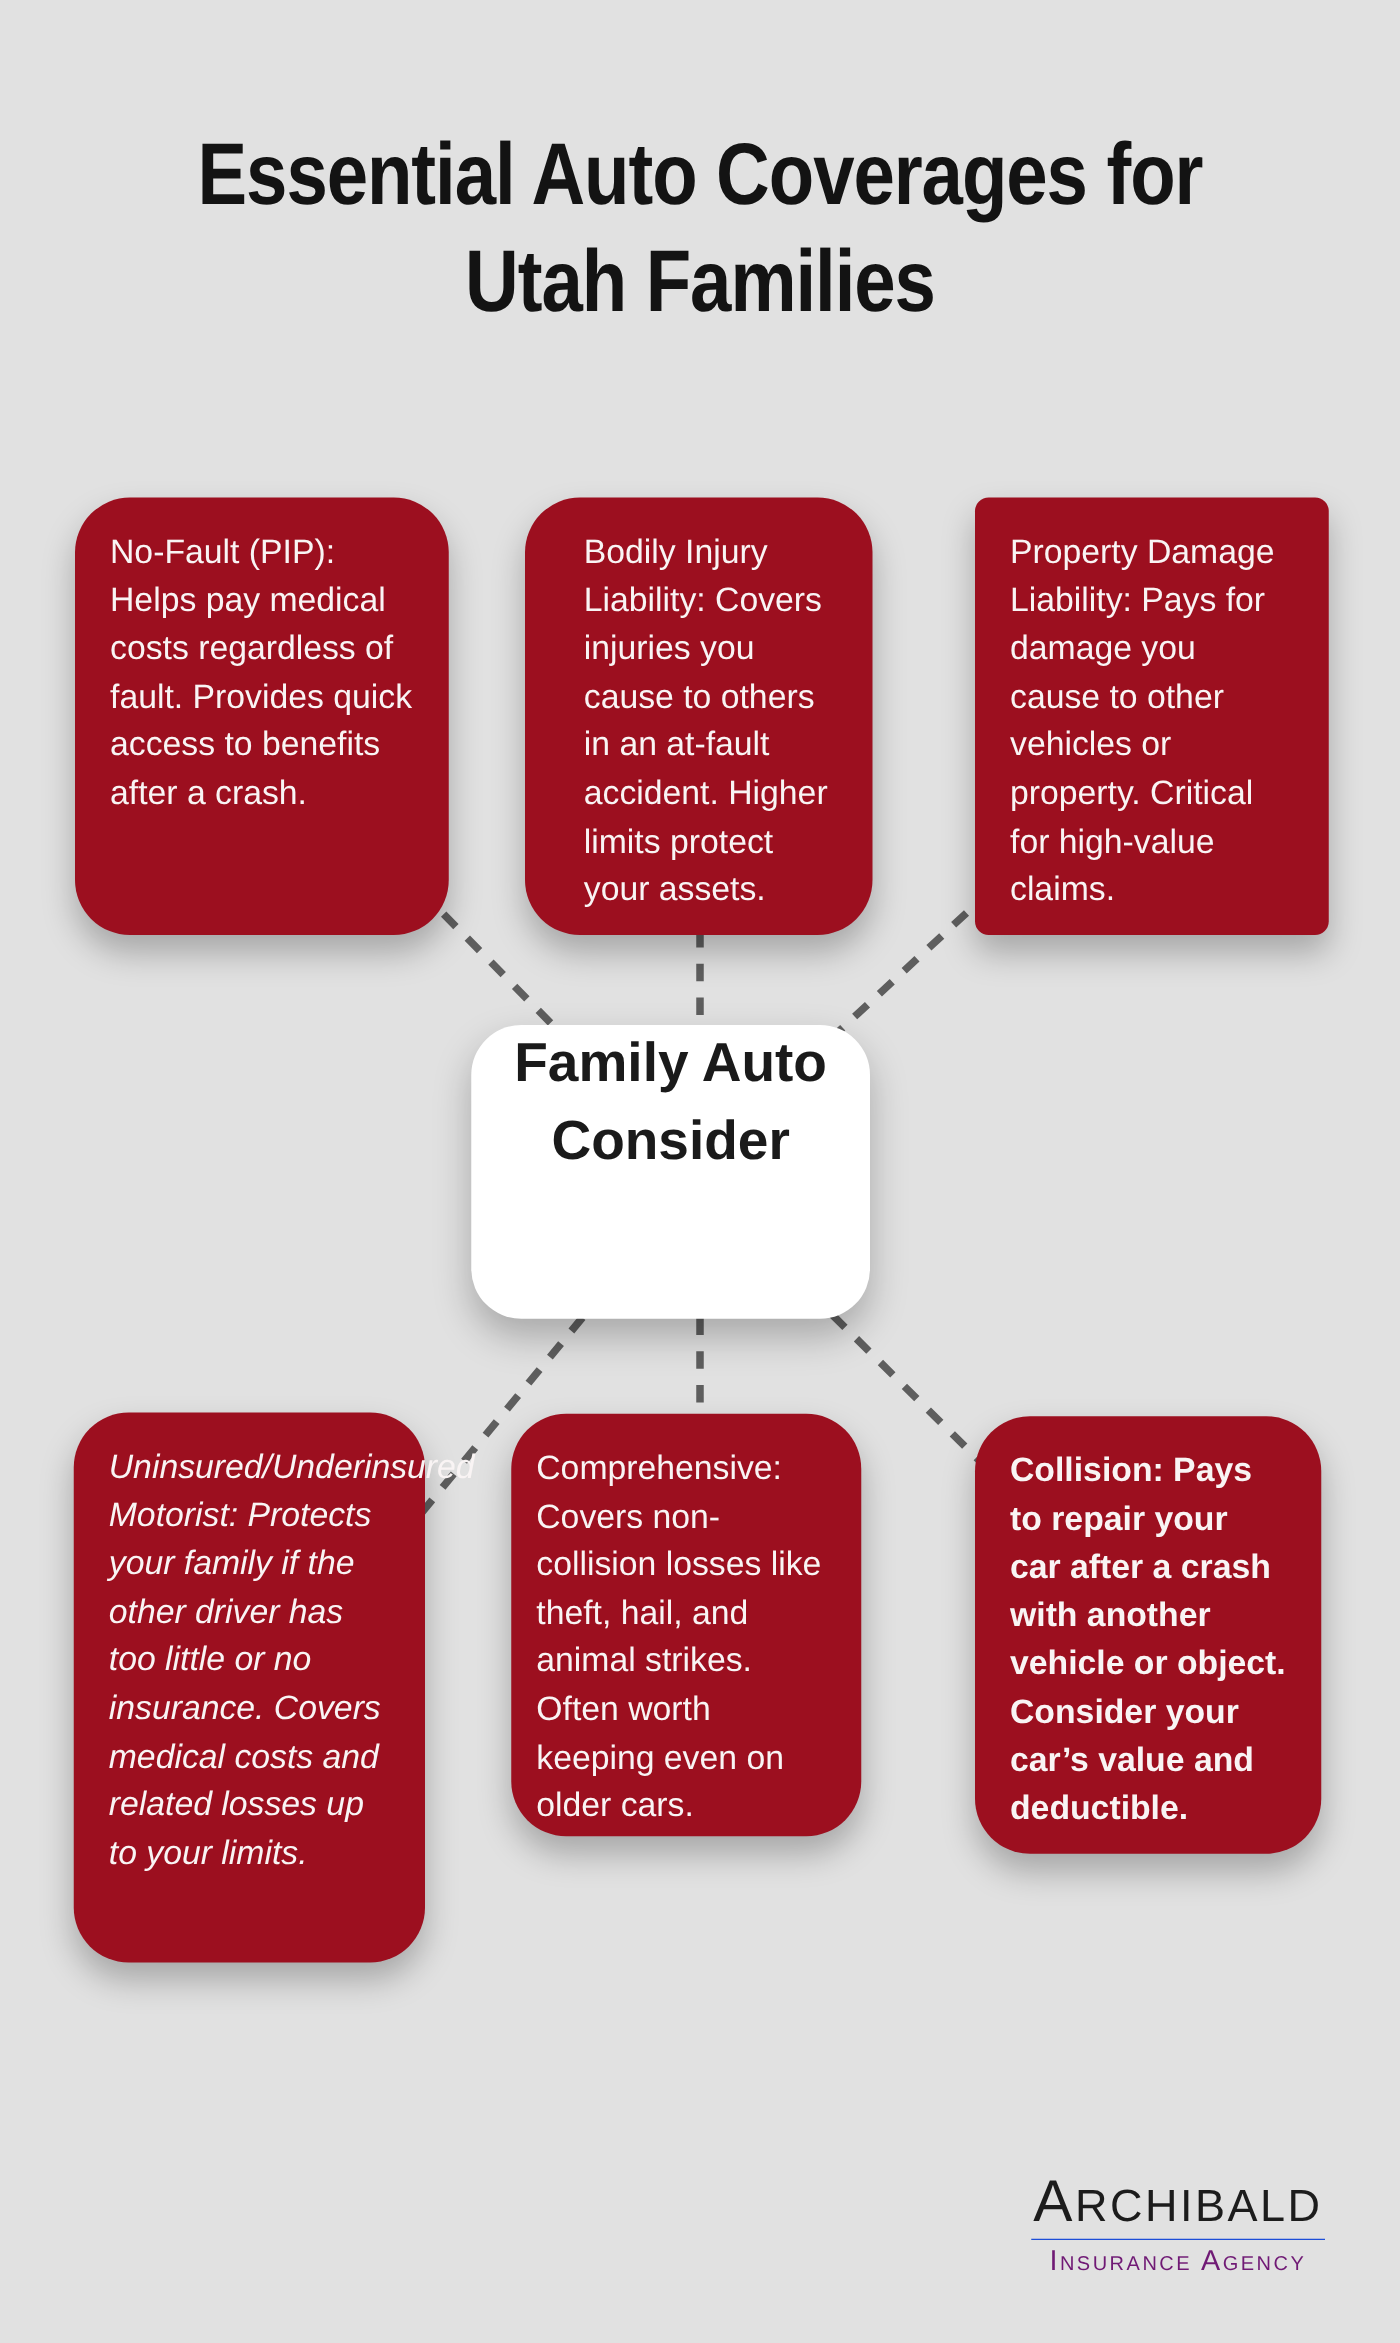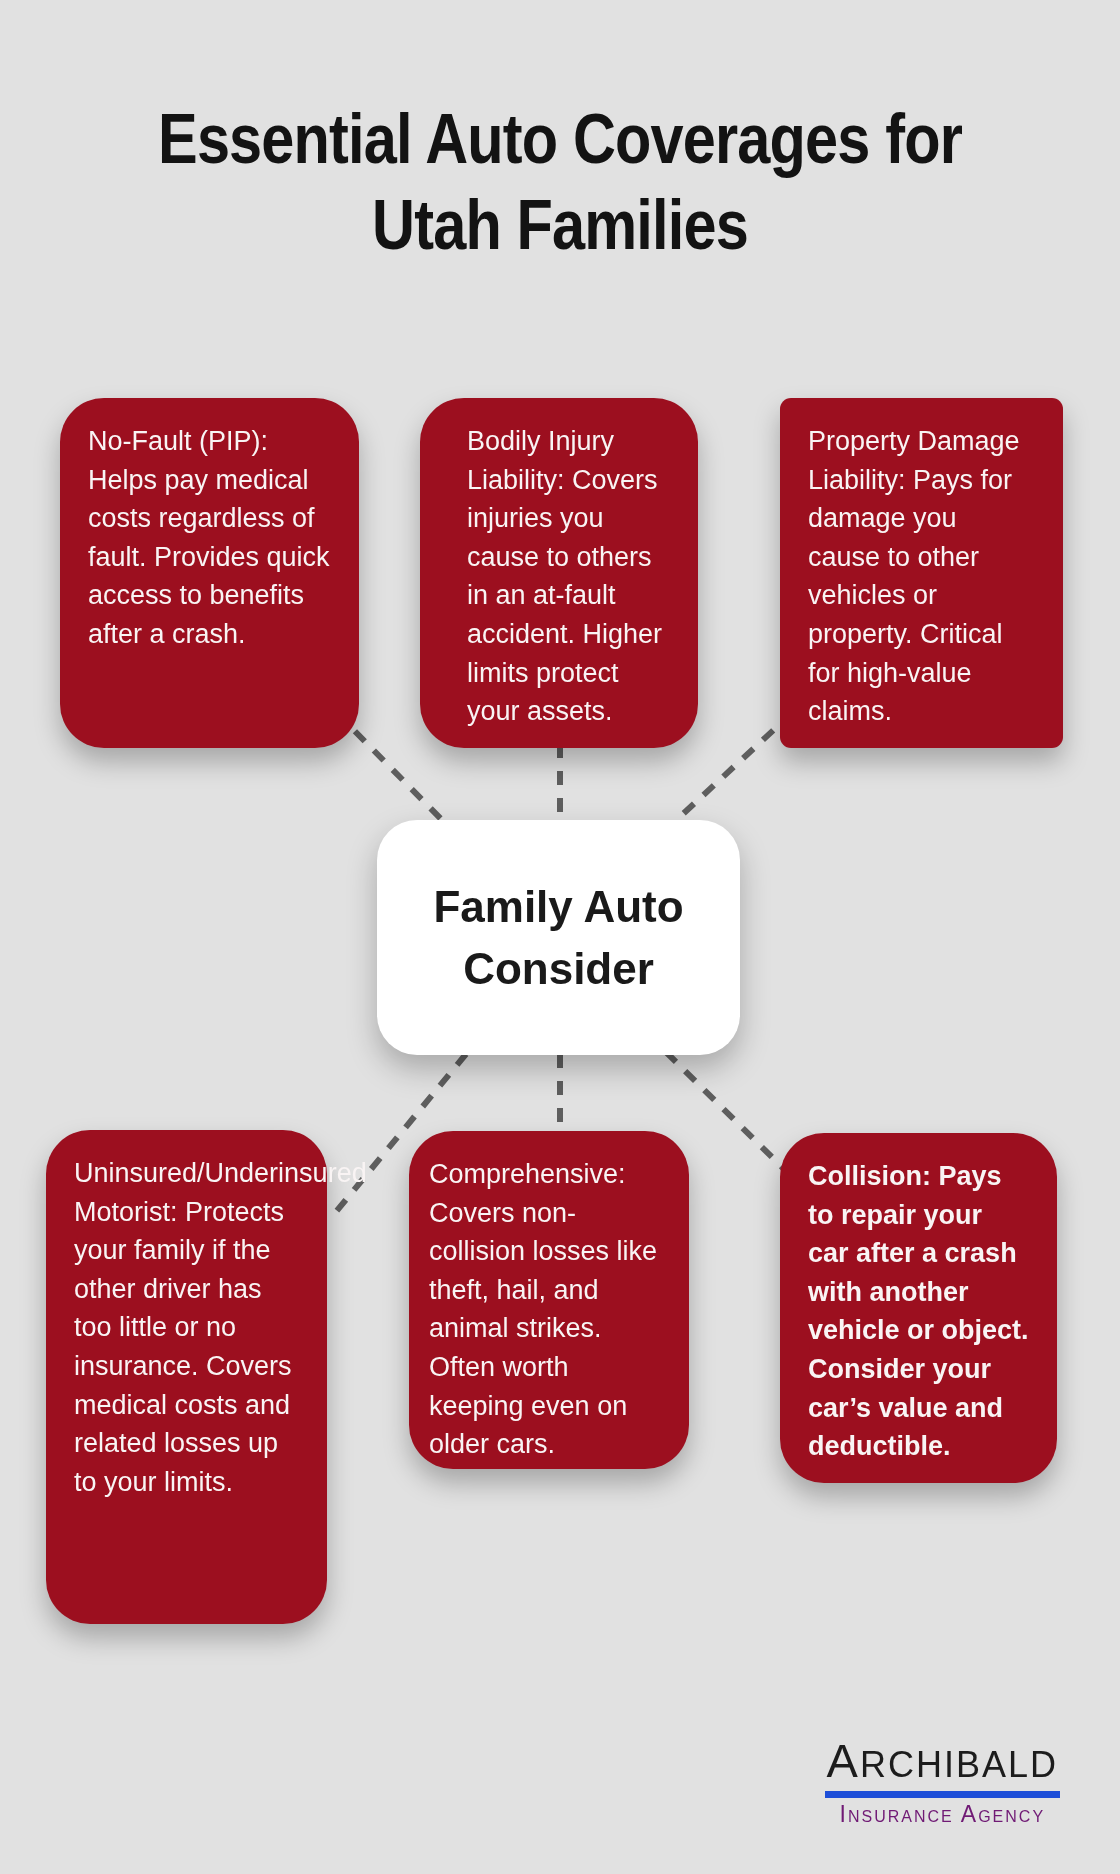--- a/index.html
+++ b/index.html
@@ -53,38 +53,37 @@
     color: #f9f4f4;
     font-size: 27px;
     line-height: 38.6px;
     box-shadow: 0 14px 26px rgba(0,0,0,0.26);
   }
   .rbox p { margin: 0; }
 
   #box-no-fault        { left: 60px;  top: 398px;  width: 299px; height: 350px; }
   #box-bodily-injury   { left: 420px; top: 398px;  width: 278px; height: 350px; padding-left: 47px; }
   #box-property-damage { left: 780px; top: 398px;  width: 283px; height: 350px; border-radius: 11px; }
-  #box-uninsured       { left: 46px;  top: 1130px; width: 281px; height: 494px; }
+  #box-uninsured       { left: 59px;  top: 1130px; width: 281px; height: 440px; font-style: italic; }
   #box-comprehensive   { left: 409px; top: 1131px; width: 280px; height: 338px; padding-left: 20px; }
   #box-collision       { left: 780px; top: 1133px; width: 277px; height: 350px; font-weight: bold; }
 
   
   .center-node {
     position: absolute;
     left: 377px;
     top: 820px;
-    width: 363px;
+    width: 319px;
     height: 235px;
     background: #ffffff;
     border-radius: 40px;
     box-shadow: 0 14px 30px rgba(0,0,0,0.25);
     display: flex;
     flex-direction: column;
     align-items: center;
-    justify-content: center;
     text-align: center;
     font-size: 44px;
     line-height: 62px;
     font-weight: 700;
     color: #1a1a1a;
   }
   .center-node .cline { display: block; }
 
   
   .logo {
@@ -92,21 +91,21 @@
     top: 1734px;
     right: 60px;
     text-align: center;
     color: #1c1c1c;
   }
   .logo-name {
     font-size: 36px;
     letter-spacing: 2px;
     text-transform: uppercase;
     line-height: 1.15;
-    border-bottom: 7px solid #1d4ed8;
+    border-bottom: 1px solid #1d4ed8;
     padding: 0 2px 3px 2px;
     white-space: nowrap;
   }
   .logo-name::first-letter {
     font-size: 47px;
   }
   .logo-sub {
     margin-top: 3px;
     font-size: 23px;
     font-variant: small-caps;

